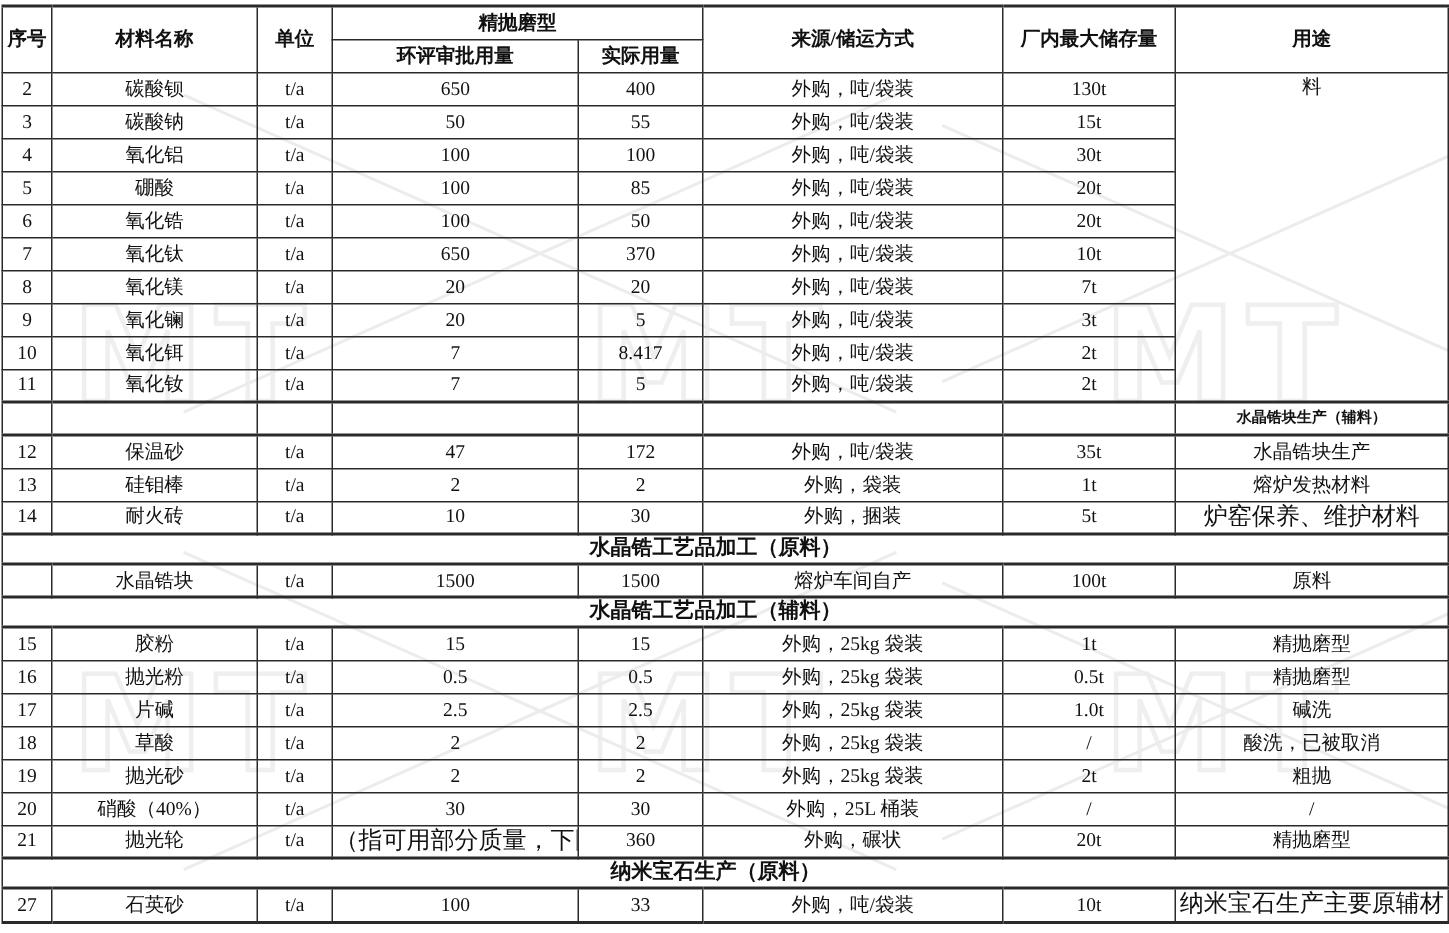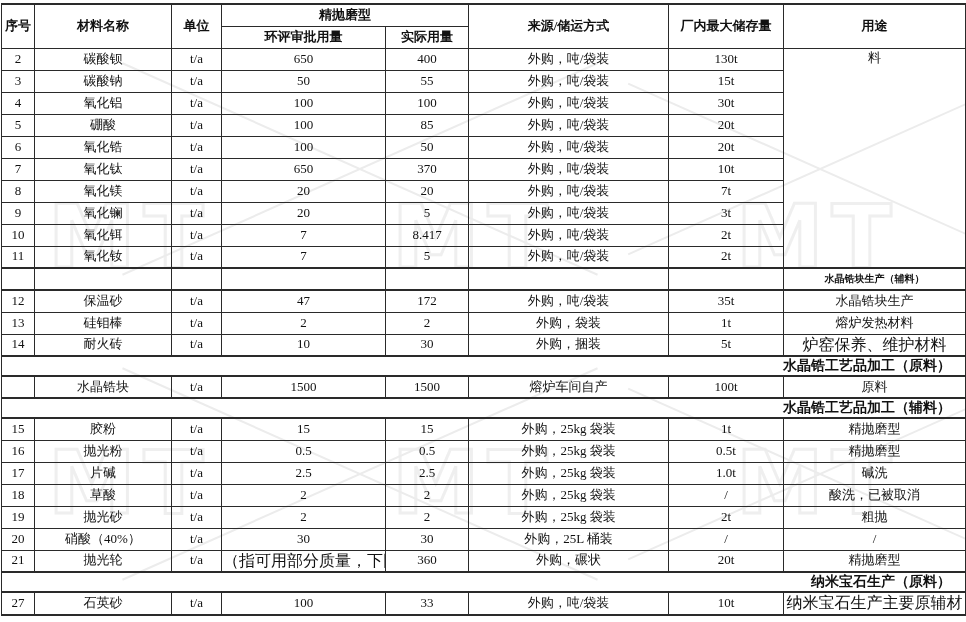--- a/index.html
+++ b/index.html
@@ -45,21 +45,21 @@
   thead tr:first-child th{border-top-width:2px;}
   tbody tr{height:22px;}
   tbody tr.r-section{height:19px;}
   tr.bt2 td{border-top-width:2px;}
   tr.bb2 td{border-bottom-width:2px;}
   td.vtop{vertical-align:top;padding-top:2px;}
   td.sm{font-size:16px;}
   td.seclabel{font-weight:bold;font-size:10px;}
   td.sec{
     border-left-width:1px;font-weight:bold;font-size:14px;
-    text-align:right;padding-right:14px;
+    padding-right:14px;
   }
 </style>
 </head>
 <body>
 
 <div class="page">
 
   <div class="wm">
     <span class="g g1">MT</span>
     <span class="g g2">MT</span>

